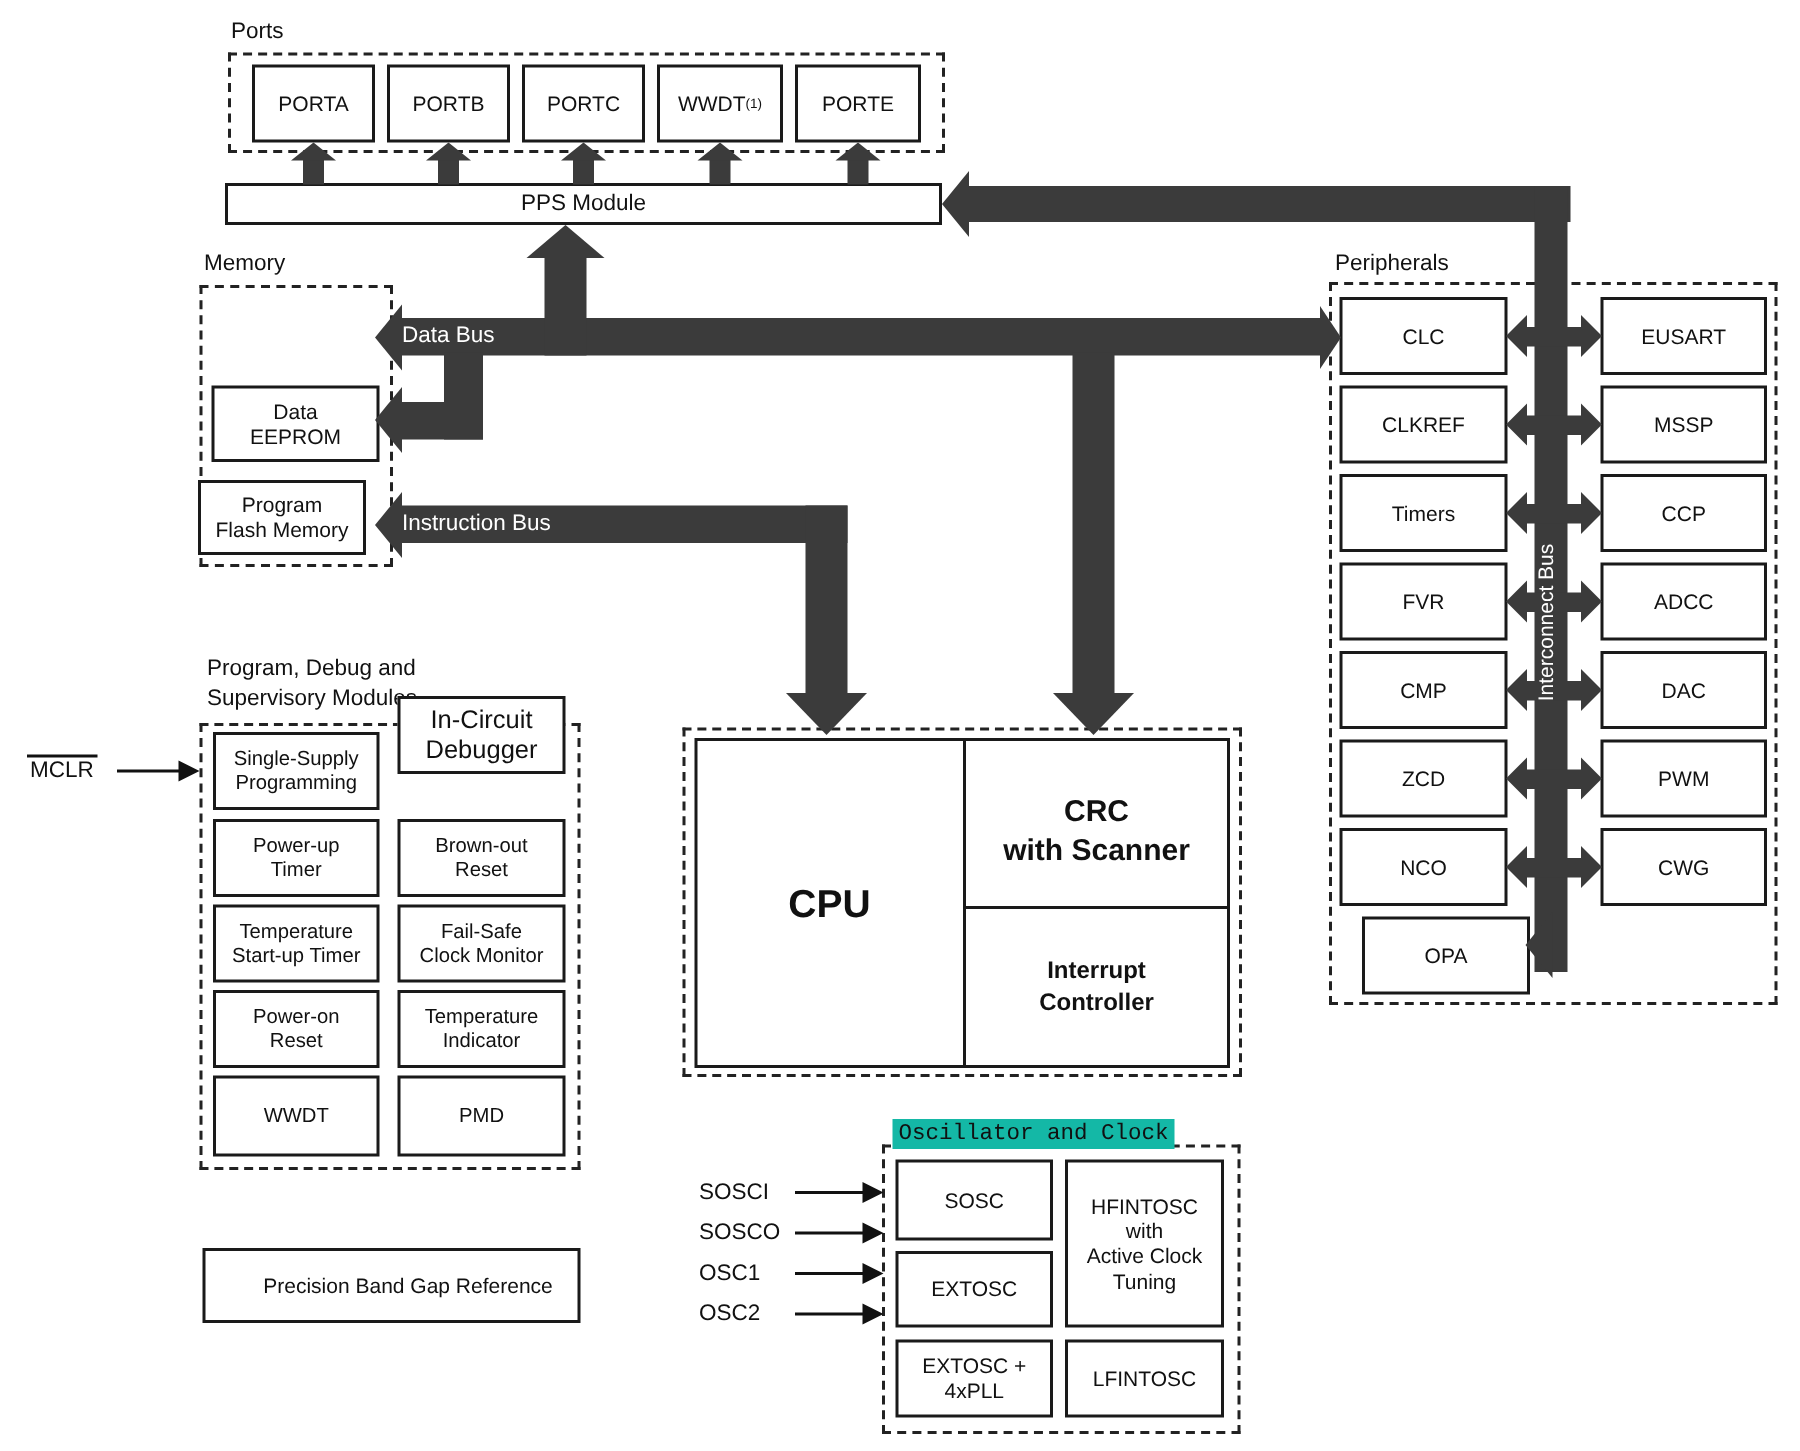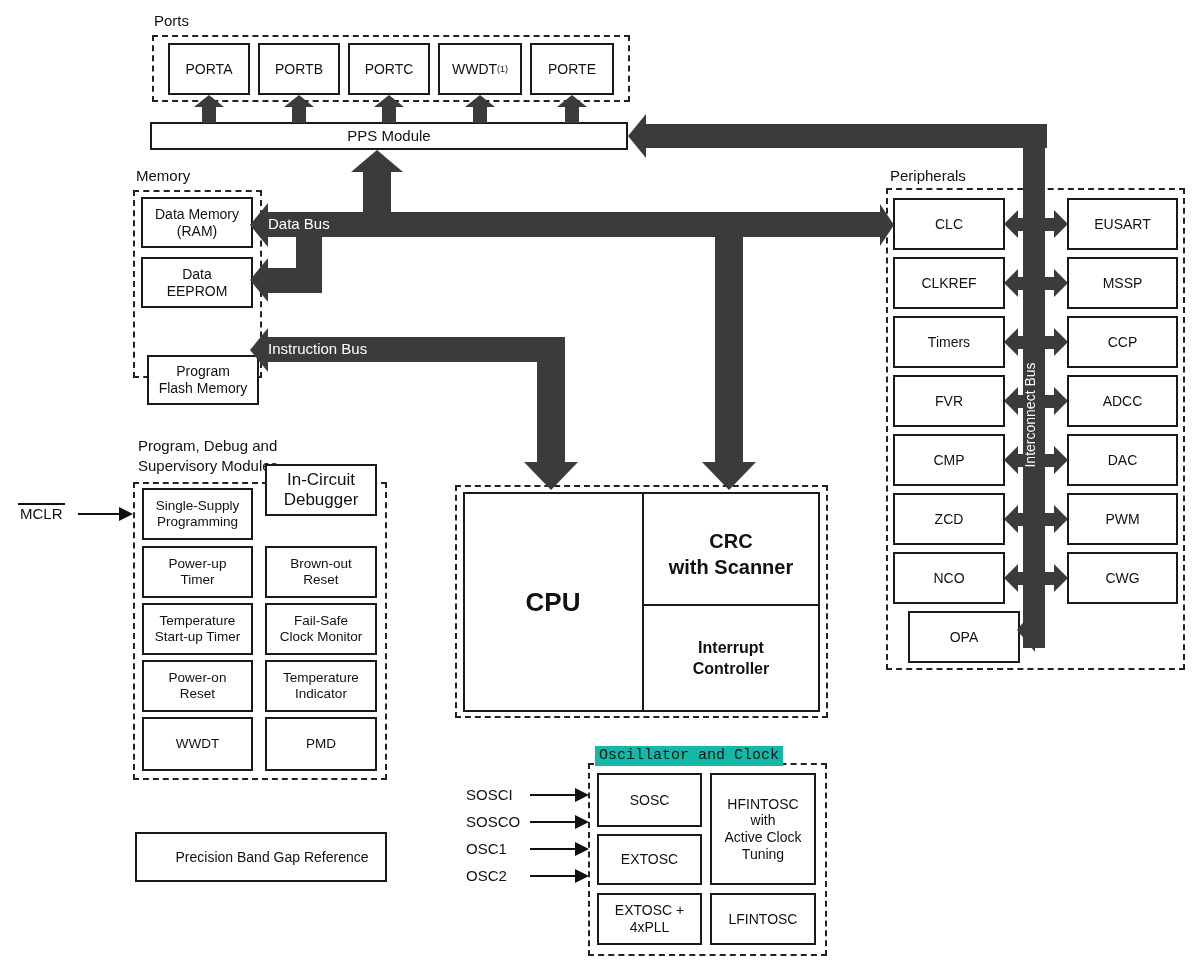--- a/index.html
+++ b/index.html
@@ -54,25 +54,23 @@
   <div class="tri tusm busz" style="left:374px;top:95px;"></div>
   <div class="bar busz" style="left:473px;top:105px;width:14px;height:18px;"></div>
   <div class="tri tusm busz" style="left:465px;top:95px;"></div>
   <div class="bar busz" style="left:565px;top:105px;width:14px;height:18px;"></div>
   <div class="tri tusm busz" style="left:557px;top:95px;"></div>
 
   <div class="box" style="left:150px;top:122px;width:478px;height:28px;font-size:15px;">PPS Module</div>
 
   <div class="gtitle" style="left:136px;top:166px;">Memory</div>
   <div class="dashed" style="left:133px;top:190px;width:125px;height:184px;"></div>
-  <div class="box" style="left:141px;top:197px;width:112px;height:51px;">Data Memory
-(RAM)</div>
   <div class="box" style="left:141px;top:257px;width:112px;height:51px;">Data
 EEPROM</div>
-  <div class="box" style="left:147px;top:320px;width:112px;height:50px;margin-top:35px;">Program
+  <div class="box" style="left:132px;top:320px;width:112px;height:50px;">Program
 Flash Memory</div>
 
   <div class="bar busz" style="left:268px;top:212px;width:612px;height:25px;"></div>
   <div class="tri tl busz" style="left:250px;top:203px;"></div>
   <div class="tri tr busz" style="left:880px;top:204px;"></div>
   <div class="buslabel" style="left:268px;top:215px;width:612px;">Data Bus</div>
 
   <div class="bar busz" style="left:363px;top:172px;width:28px;height:65px;"></div>
   <div class="tri tu busz" style="left:351px;top:150px;"></div>
 

